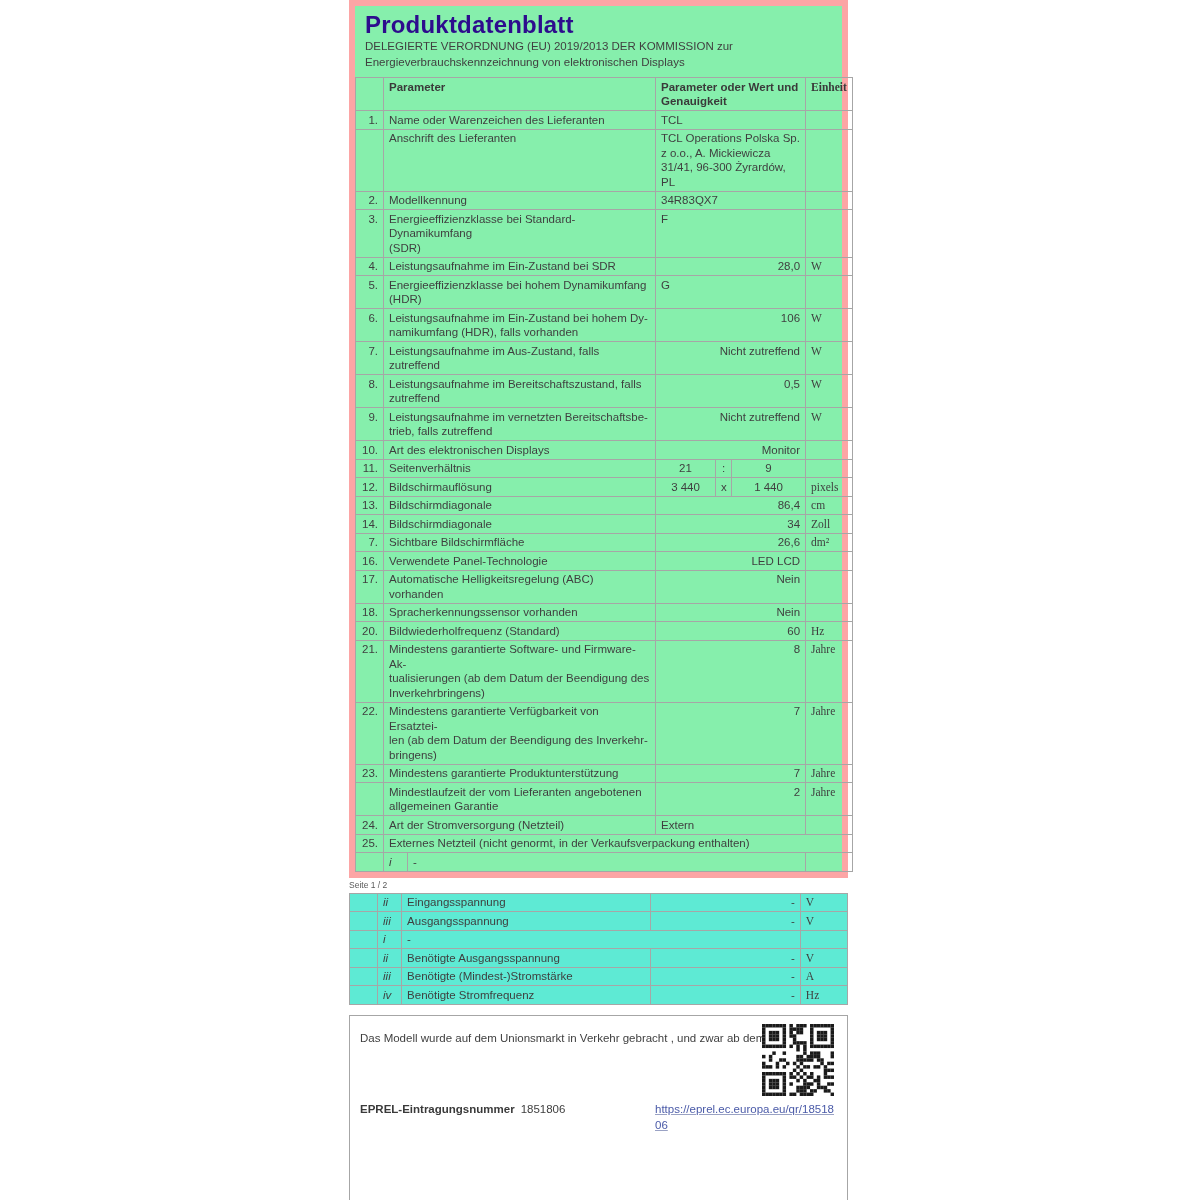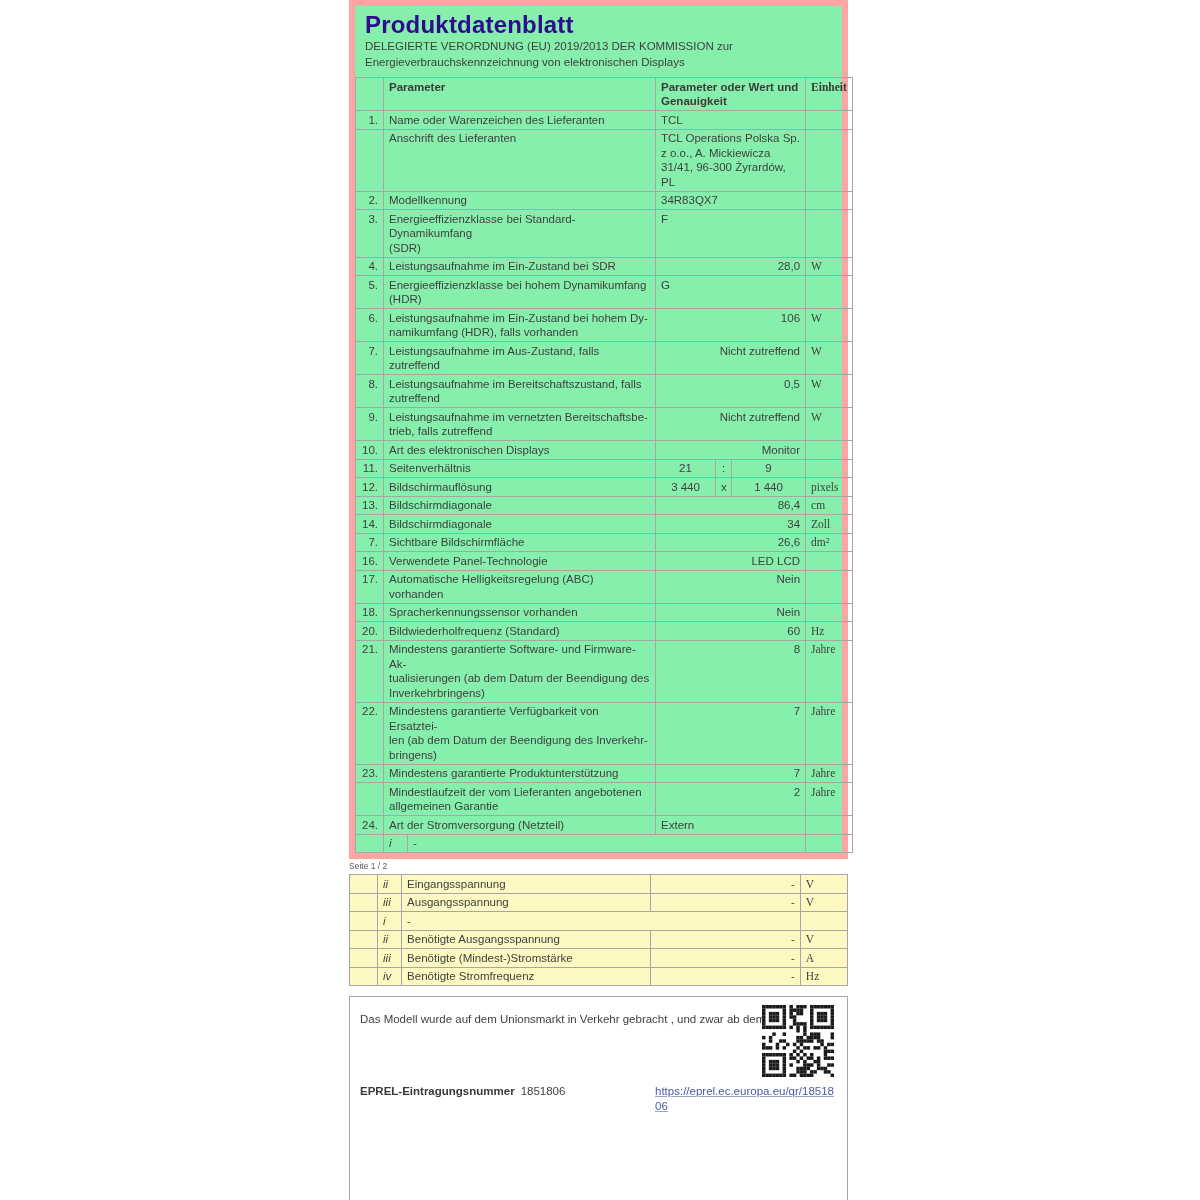--- a/index.html
+++ b/index.html
@@ -20,21 +20,21 @@
   td.roman { font-style:italic; text-align:left; }
   td.label { white-space:pre-line; }
   td.val.r { text-align:right; }
   td.val.l { text-align:left; }
   td.val.c { text-align:center; }
   tr.head td { font-weight:bold; color:#3a3a3a; white-space:pre-line; }
   td.unit { text-align:left;font-family:Liberation Serif, serif; }
 
   .page-indicator { text-align:left; font-size:8.5px; color:#595959; padding:2px 1px 3px 0; }
 
-  .page2 { background:#fef9c3; }
+  .page2 { background:#5eead4; }
 
   
   .footer-box { border:1px solid #a6a6a6; margin-top:10px; position:relative;
     padding:15px 12px 8px 10px; min-height:273px; background:#fff; }
   .market-text { font-size:11.5px; line-height:1.35; margin-bottom:56px; white-space:nowrap; overflow:hidden; }
   .qr-wrap { position:absolute; top:8px; right:13px; width:72px; height:72px; background:#fff; }
   .footer-grid { display:grid; grid-template-columns:295px 1fr; row-gap:7px;
     font-size:11.5px; line-height:1.35; }
   .flabel { font-weight:bold; color:#3a3a3a; margin-right:6px;margin-top:37px; }
   a.doclink { color:#4a5aa8; text-decoration:underline; text-decoration-color:#9aa2c4; cursor:pointer; }
@@ -228,20 +228,24 @@
             <td class="label" colspan="2">Mindestlaufzeit der vom Lieferanten angebotenen
 allgemeinen Garantie</td>
             <td class="val r" colspan="3">2</td>
             <td class="unit">Jahre</td>
           </tr>
           <tr>
             <td class="num">24.</td>
             <td class="label" colspan="2">Art der Stromversorgung (Netzteil)</td>
             <td class="val l" colspan="3">Extern</td>
             <td class="unit"></td>
+          </tr>
+          <tr>
+            <td class="num">25.</td>
+            <td class="label" colspan="6">Externes Netzteil (nicht genormt, in der Verkaufsverpackung enthalten)</td>
           </tr>
           <tr>
             <td class="num"></td>
             <td class="roman">i</td>
             <td class="val l" colspan="4">-</td>
             <td class="unit"></td>
           </tr>
         </tbody>
     </table>
   </div>

